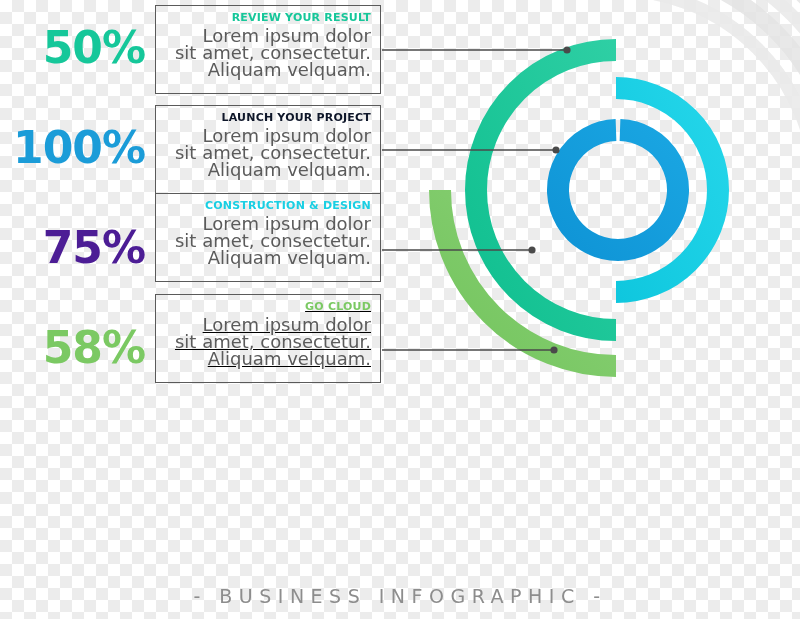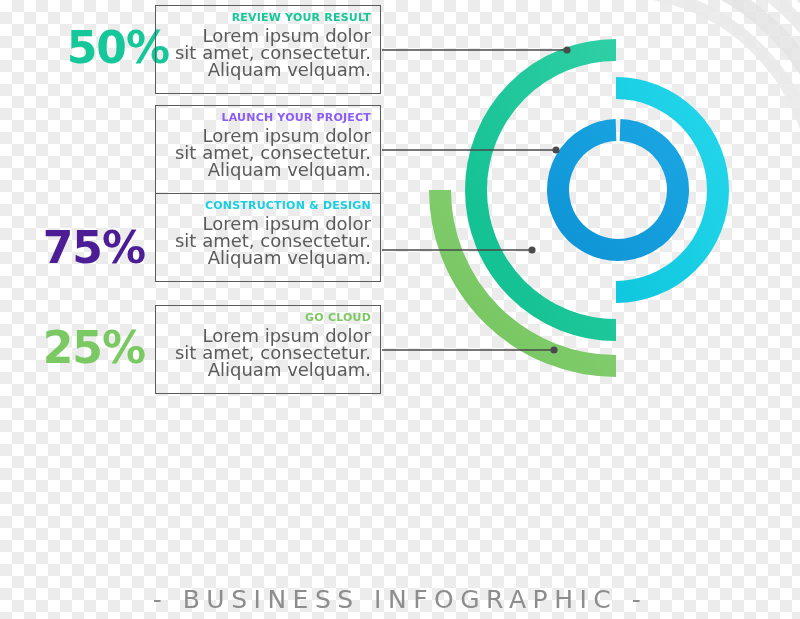--- a/index.html
+++ b/index.html
@@ -24,51 +24,51 @@
     position:absolute;
     font-family:"DejaVu Sans", sans-serif;
     font-weight:bold;
     font-size:44px;
     line-height:1;
     letter-spacing:-1px;
     text-align:right;
     width:145px;
     left:0;
   }
-  .pct.p1{top:26px;color:#16C79A;padding-left:24px;}
+  .pct.p1{top:26px;color:#16C79A;}
   .pct.p2{top:126px;color:#1B9CD8;}
   .pct.p3{top:226px;color:#4c1d95;}
   .pct.p4{top:326px;color:#7BC963;}
 
   
   .box{
     position:absolute;
     left:155px;
     width:226px;
     height:89px;
     border:1px solid #5a5a5a;
     box-sizing:border-box;
     padding:5px 9px 4px 9px;
   }
   .box.b1{top:5px;}
   .box.b2{top:105px;}
   .box.b3{top:193px;}
-  .box.b4{top:305px;}
+  .box.b4{top:294px;text-decoration:underline;}
 
   .box-title{
     font-family:"DejaVu Sans", sans-serif;
     font-weight:bold;
     font-size:11px;
     letter-spacing:0.2px;
     text-align:right;
     margin:0 0 3px 0;
     white-space:nowrap;
   }
   .b1 .box-title{color:#16C79A;}
-  .b2 .box-title{color:#8b5cf6;}
+  .b2 .box-title{color:#0f172a;}
   .b3 .box-title{color:#19CFE3;}
   .b4 .box-title{color:#7BC963;}
 
   .box-body{
     font-family:"DejaVu Sans", sans-serif;
     font-size:18px;
     line-height:17px;
     color:#5b5b5b;
     text-align:right;
     margin:0;
@@ -82,21 +82,21 @@
   #rings{position:absolute;left:0;top:0;width:800px;height:619px;z-index:1;}
 
   
   #footer{
     position:absolute;
     left:0;
     top:585px;
     width:800px;
     text-align:center;
     font-family:"DejaVu Sans", sans-serif;
-    font-size:25px;
+    font-size:19px;
     letter-spacing:6.5px;
     color:#8d8d8d;
     font-weight:400;
     white-space:nowrap;
   }
 </style>
 </head>
 <body>
 
 <svg id="ghost" viewBox="0 0 800 619">
@@ -150,22 +150,23 @@
     <circle cx="567" cy="50" r="3.6"></circle>
     <circle cx="556" cy="150" r="3.6"></circle>
     <circle cx="532" cy="250" r="3.6"></circle>
     <circle cx="554" cy="350" r="3.6"></circle>
   </g>
 </svg>
 
 <div id="stage">
 
   <div class="pct p1">50%</div>
+  <div class="pct p2">100%</div>
   <div class="pct p3">75%</div>
-  <div class="pct p4">25%</div>
+  <div class="pct p4">58%</div>
 
   <div class="box b1">
     <div class="box-title">REVIEW YOUR RESULT</div>
     <div class="box-body">
       <span>Lorem ipsum dolor</span>
       <span>sit amet, consectetur.</span>
       <span>Aliquam velquam.</span>
     </div>
   </div>
 

